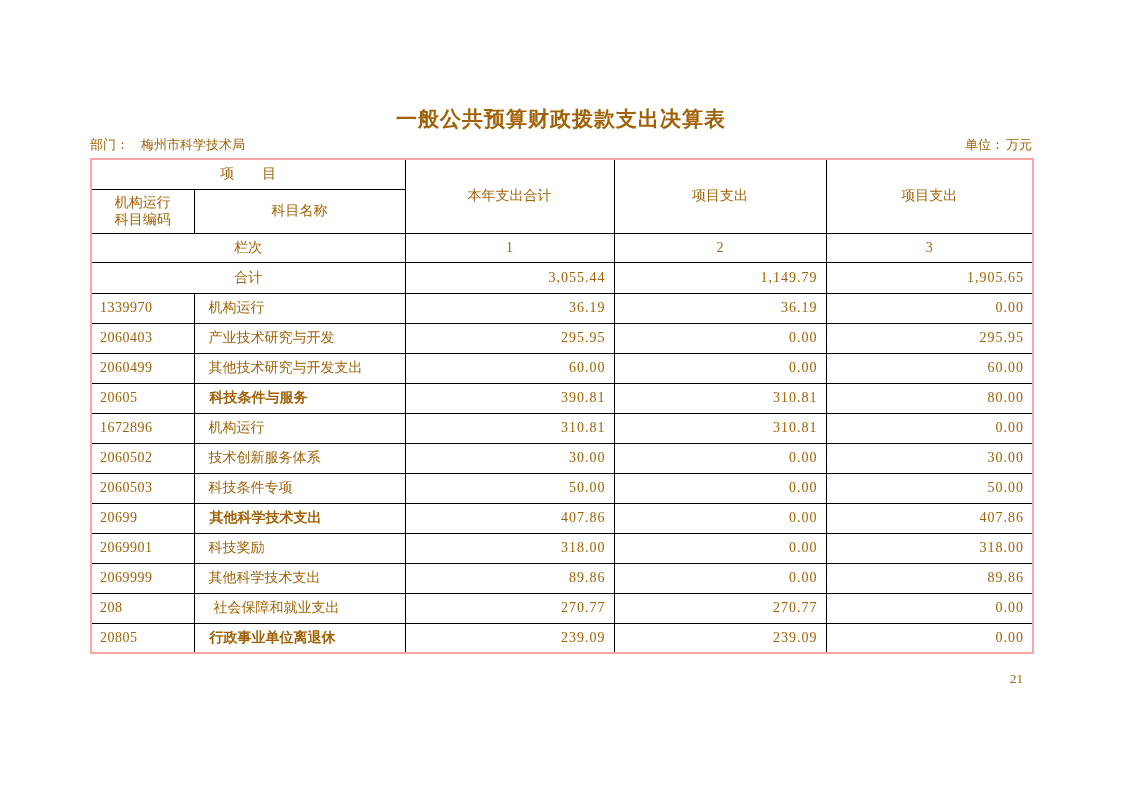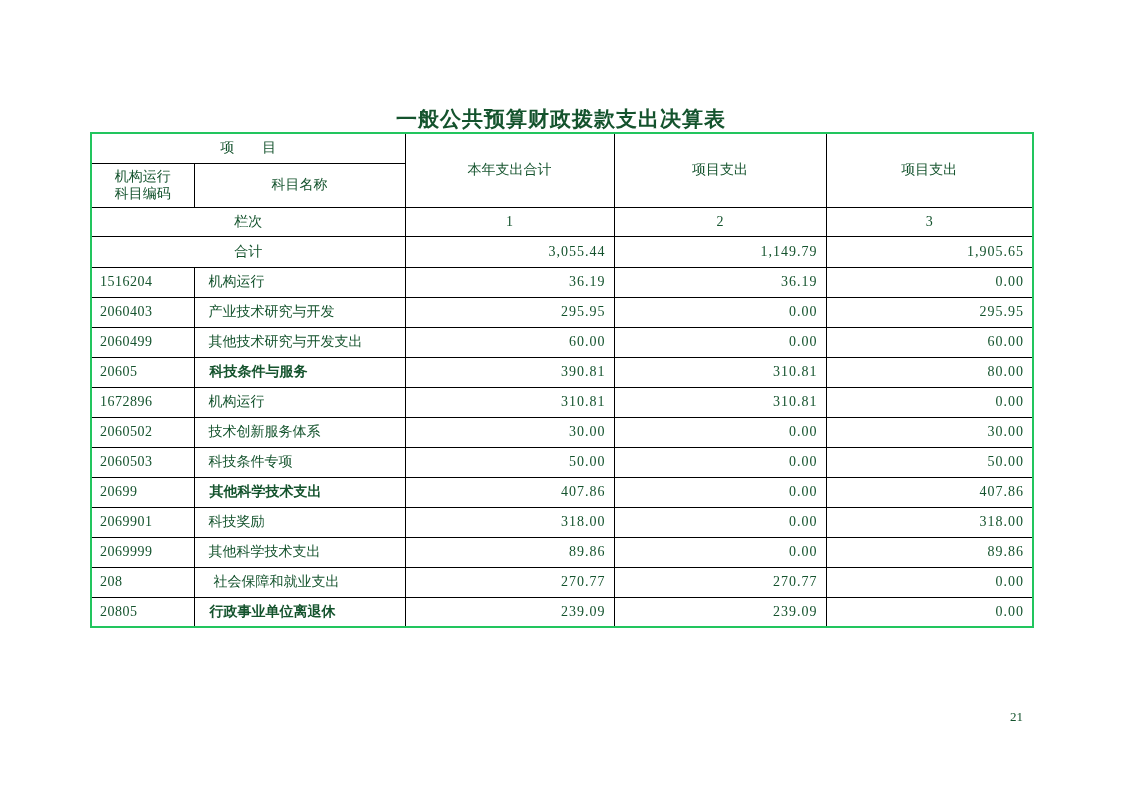--- a/index.html
+++ b/index.html
@@ -2,21 +2,21 @@
 <html><head>
 <meta charset="utf-8">
 <style>
   * { box-sizing: border-box; }
   html, body { margin: 0; padding: 0; background: #ffffff; }
   .page {
     position: relative;
     width: 1122px;
     height: 793px;
     background: #ffffff;
-    color: #14532d;
+    color: #a16207;
     font-family: "Liberation Serif", "DejaVu Serif", serif;
     overflow: hidden;
   }
   .content { width: 942px; margin: 0 auto; }
   .doc-title {
     padding-top: 106px;
     text-align: center;
     font-size: 21px;
     font-weight: bold;
     line-height: 26px;
@@ -36,21 +36,21 @@
     margin-top: 5px;
     margin-bottom: 6px;
   }
   .meta-left .label { margin-right: 12px; }
   .meta-right-pair .label { margin-right: 2px; }
 
   table.budget {
     width: 942px;
     border-collapse: collapse;
     table-layout: fixed;
-    border: 2px solid #22c55e;
+    border: 2px solid #fca5a5;
   }
   table.budget td {
     border: 1px solid #000;
     font-size: 14px;
     padding: 0 8px;
     overflow: hidden;
     white-space: nowrap;
   }
   tr.hrow1 { height: 30px; }
   tr.hrow2 { height: 44px; }
@@ -64,34 +64,42 @@
   td.name-cell { text-align: left; }
   td.name-cell[data-level="0"] { padding-left: 19px; }
   td.name-cell[data-level="1"] { padding-left: 15px; font-weight: bold; }
   td.name-cell[data-level="2"] { padding-left: 14px; }
   td.num-cell { text-align: right; padding-right: 10px; letter-spacing: 1px; }
   .two-line div { line-height: 17px; }
   td.total-label { text-align: center; font-size: 15px; }
 
   .page-number {
     position: absolute;
-    top: 709px;
+    top: 671px;
     right: 99px;
     font-size: 13px;
   }
 </style>
 </head>
 <body>
 
 <div class="page">
   <div class="content">
 
     <div class="doc-title">一般公共预算财政拨款支出决算表</div>
 
 
+    <div class="meta-row">
+      <div class="meta-left">
+        <span class="label">部门：</span><span>梅州市科学技术局</span>
+      </div>
+      <div class="meta-right-pair">
+        <span class="label">单位：</span><span>万元</span>
+      </div>
+    </div>
 
     <table class="budget">
       <colgroup>
         <col style="width:103px">
         <col style="width:211px">
         <col style="width:209px">
         <col style="width:212px">
         <col style="width:207px">
       </colgroup>
       <tbody>
@@ -115,21 +123,21 @@
           <td class="center">3</td>
         </tr>
         <tr class="total-row">
           <td class="total-label" colspan="2">合计</td>
           <td class="num-cell">3,055.44</td>
           <td class="num-cell">1,149.79</td>
           <td class="num-cell">1,905.65</td>
         </tr>
 
         <tr class="data-row">
-          <td class="code-cell">1516204</td>
+          <td class="code-cell">1339970</td>
           <td class="name-cell" data-level="2">机构运行</td>
           <td class="num-cell">36.19</td>
           <td class="num-cell">36.19</td>
           <td class="num-cell">0.00</td>
         </tr>
         <tr class="data-row">
           <td class="code-cell">2060403</td>
           <td class="name-cell" data-level="2">产业技术研究与开发</td>
           <td class="num-cell">295.95</td>
           <td class="num-cell">0.00</td>

